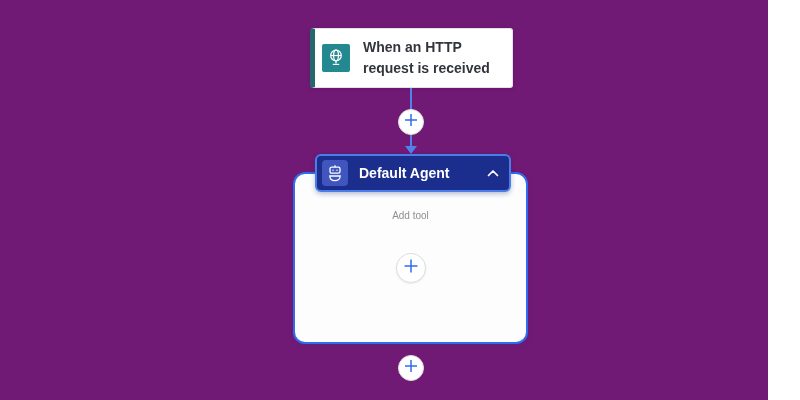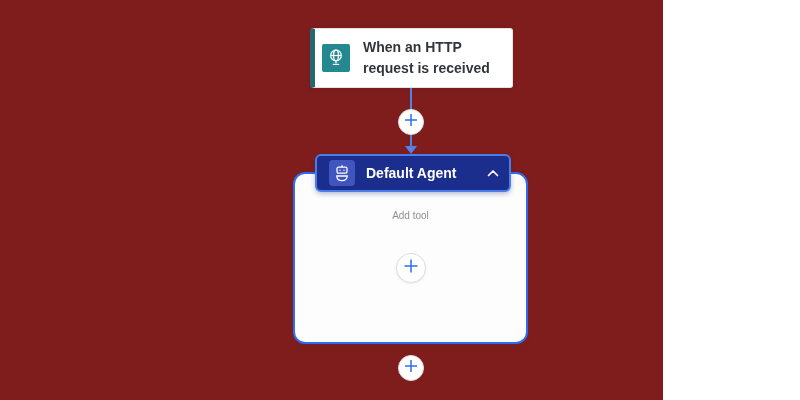--- a/index.html
+++ b/index.html
@@ -1,21 +1,21 @@
 <!DOCTYPE html>
 <html><head>
 <meta charset="utf-8">
 <style>
   html,body{margin:0;padding:0;}
   body{
     width:800px;height:400px;background:#ffffff;
     font-family:"Liberation Sans","DejaVu Sans",sans-serif;
     overflow:hidden;
   }
-  .canvas{position:relative;width:663px;height:400px;background:#7f1d1d;text-decoration:underline;}
+  .canvas{position:relative;width:768px;height:400px;background:#701a75;text-decoration:underline;}
 
   
   .trigger-card{
     position:absolute;left:310px;top:28px;width:203px;height:60px;
     box-sizing:border-box;background:#fff;
     border:1px solid #e3e3e3;border-left:5px solid #26666d;border-radius:3px;
     box-shadow:0 1px 4px rgba(0,0,0,0.10);
     display:flex;align-items:center;gap:13px;padding:0 10px 0 7px;
     cursor:pointer;
   }
@@ -52,21 +52,21 @@
     position:absolute;left:293px;top:172px;width:235px;height:172px;
     box-sizing:border-box;background:#fdfdfe;
     border:2px solid #2f6bef;border-radius:12px;
     box-shadow:0 2px 5px rgba(30,60,130,0.08);
   }
   .agent-header{
     position:absolute;left:315px;top:154px;width:196px;height:38px;
     box-sizing:border-box;background:#1b2e8e;
     border:2px solid #4a7de8;border-radius:6px;
     box-shadow:0 2px 5px rgba(20,40,100,0.30);
-    display:flex;align-items:center;gap:11px;padding:0 9px 0 12px;
+    display:flex;align-items:center;gap:11px;padding:0 9px 0 5px;
     z-index:3;cursor:pointer;
   }
   .agent-chip{
     width:26px;height:26px;border-radius:4px;background:#4055bd;
     display:flex;align-items:center;justify-content:center;flex:0 0 auto;
   }
   .agent-title{font-size:14px;font-weight:bold;color:#ffffff;white-space:nowrap;}
   .agent-chevron{margin-left:auto;display:flex;align-items:center;cursor:pointer;}
 
   .add-tool-label{

